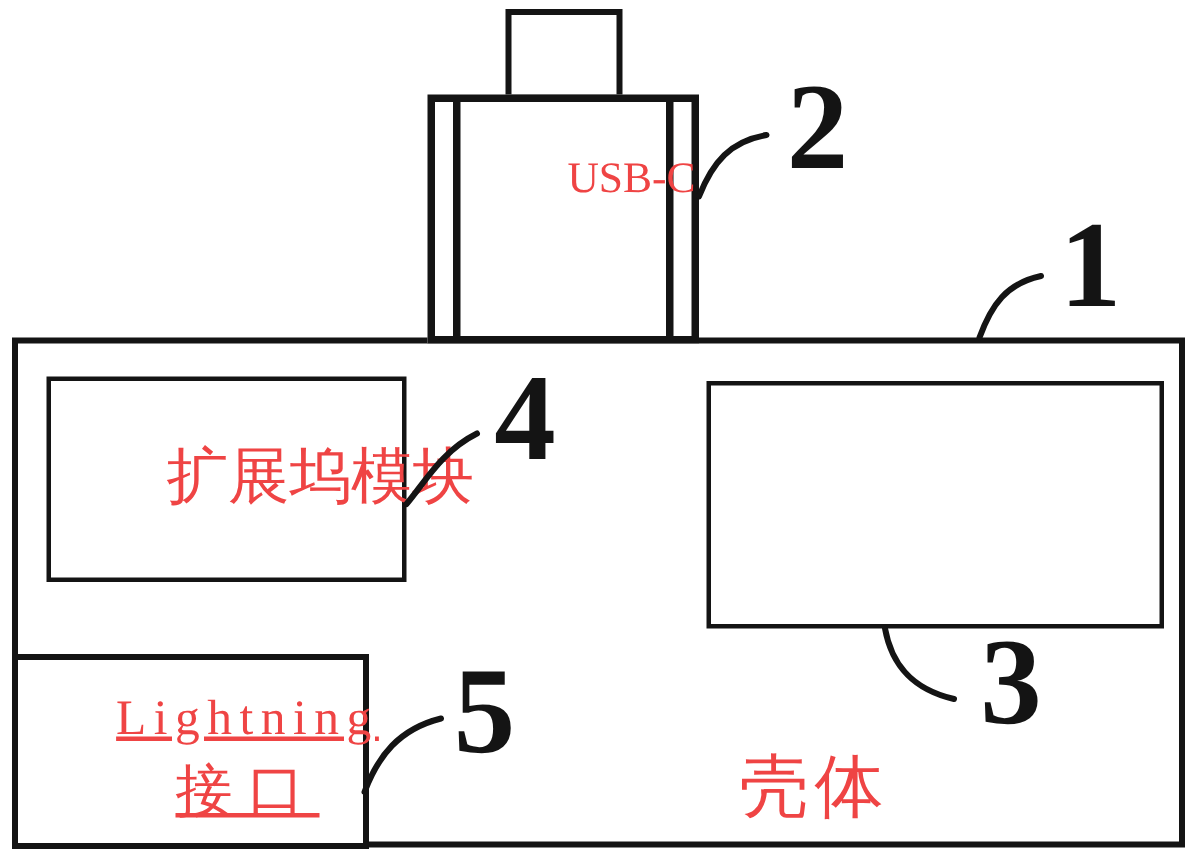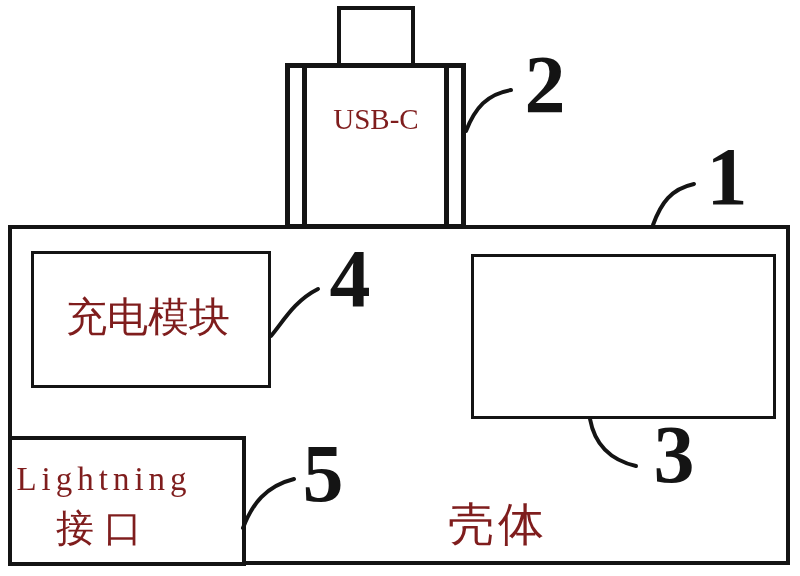--- a/index.html
+++ b/index.html
@@ -13,22 +13,23 @@
     overflow: hidden;
   }
   .box {
     position: absolute;
     box-sizing: border-box;
     border: 4px solid #141414;
     background: #ffffff;
   }
   .label {
     position: absolute;
-    color: #7f1d1d;
+    color: #ef4444;
     white-space: nowrap;
+    margin-left: 45px;
   }
   
   .housing { left: 8px; top: 225px; width: 782px; height: 340px; }
   .housing-label {
     left: 448px; top: 498px;
     font-size: 46px; line-height: 54px; letter-spacing: 4px; font-family: Liberation Serif, serif;
   }
   
   .usb-tip  { left: 337px; top: 6px;  width: 78px;  height: 61px; }
   .usb-body { left: 285px; top: 63px; width: 181px; height: 166px; border-width: 5px; }
@@ -44,21 +45,21 @@
   }
   
   .charging { left: 31px; top: 251px; width: 240px; height: 137px; border-width: 3px; }
   .charging-label { left: 66px; top: 293px; font-size: 41px; line-height: 48px; }
   
   .dock { left: 471px; top: 254px; width: 305px; height: 165px; border-width: 3px; }
   .dock-label { left: 521px; top: 308px; font-size: 40px; line-height: 48px; }
   
   .lightning { left: 8px; top: 436px; width: 238px; height: 130px; }
   .lightning-label {
-    left: 12px; top: 455px; width: 184px; text-align: center;
+    left: 28px; top: 455px; width: 184px; text-align: center; text-decoration: underline;
   }
   .lightning-line1 { font-size: 33px; line-height: 48px; letter-spacing: 5px; }
   .lightning-line2 { font-size: 38px; line-height: 50px; letter-spacing: 10px; }
   
   .ref {
     position: absolute;
     font-size: 82px; line-height: 1;
     font-weight: 700;
     width: 44px; text-align: center;
   }
@@ -89,21 +90,21 @@
   <div class="box usb-tip"></div>
 
   <div class="box usb-body"></div>
   <div class="rail rail-left"></div>
   <div class="rail rail-right"></div>
   <div class="label usb-label">
     <div>USB-C</div>
   </div>
 
   <div class="box charging"></div>
-  <div class="label charging-label">充电模块</div>
+  <div class="label charging-label">扩展坞模块</div>
 
   <div class="box dock"></div>
 
   <div class="box lightning"></div>
   <div class="label lightning-label">
     <div class="lightning-line1">Lightning</div>
     <div class="lightning-line2">接口</div>
   </div>
 
   <div class="label housing-label">壳体</div>

